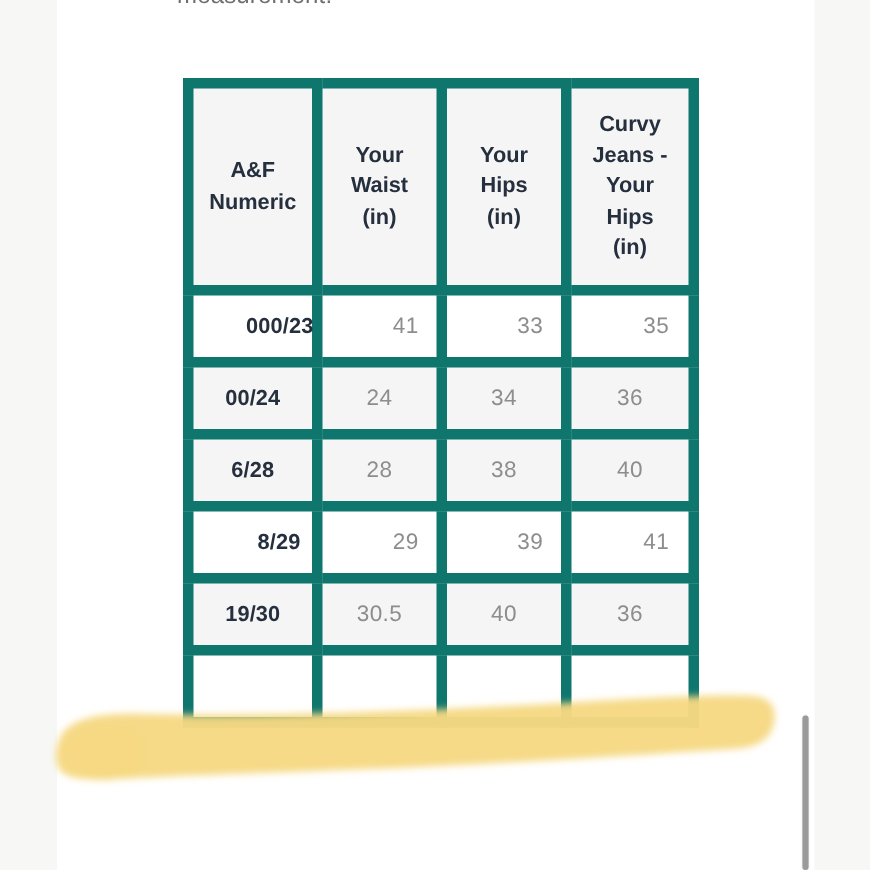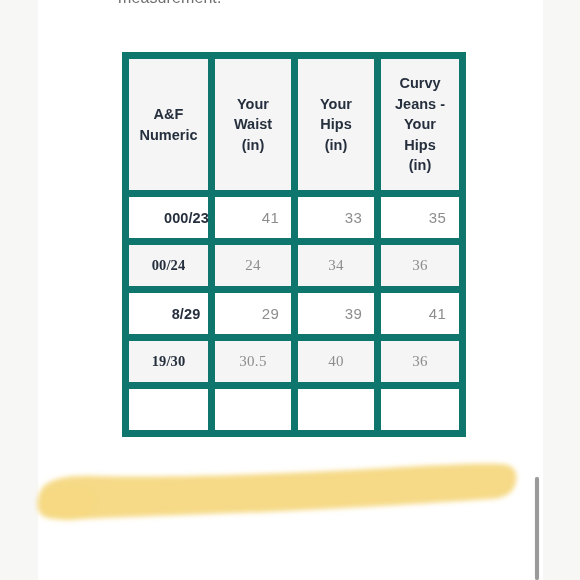--- a/index.html
+++ b/index.html
@@ -81,21 +81,21 @@
     height: 131px;
     font-size: 14.5px;
     font-weight: 700;
     color: #252f3d;
     line-height: 20.5px;
     padding: 0 6px;
   }
   thead th span { display: block; }
 
   tbody tr { height: 48px; }
-  tbody tr.stripe td { background: #f5f5f5; font-family: Liberation Serif, serif; }
+  tbody tr.stripe td { background: #f5f5f5; }
   tbody tr:not(.stripe) td { background: #ffffff; padding-left: 35px; }
 
   td.size-label {
     font-size: 14.5px;
     font-weight: 700;
     color: #252f3d;
     letter-spacing: .1px;
   }
   td.measure {
     font-size: 15px;
@@ -181,20 +181,26 @@
           <td class="size-label">000/23</td>
           <td class="measure">41</td>
           <td class="measure">33</td>
           <td class="measure">35</td>
         </tr>
         <tr class="stripe">
           <td class="size-label">00/24</td>
           <td class="measure">24</td>
           <td class="measure">34</td>
           <td class="measure">36</td>
+        </tr>
+        <tr class="stripe">
+          <td class="size-label">6/28</td>
+          <td class="measure">28</td>
+          <td class="measure">38</td>
+          <td class="measure">40</td>
         </tr>
         <tr>
           <td class="size-label">8/29</td>
           <td class="measure">29</td>
           <td class="measure">39</td>
           <td class="measure">41</td>
         </tr>
         <tr class="stripe">
           <td class="size-label">19/30</td>
           <td class="measure">30.5</td>

